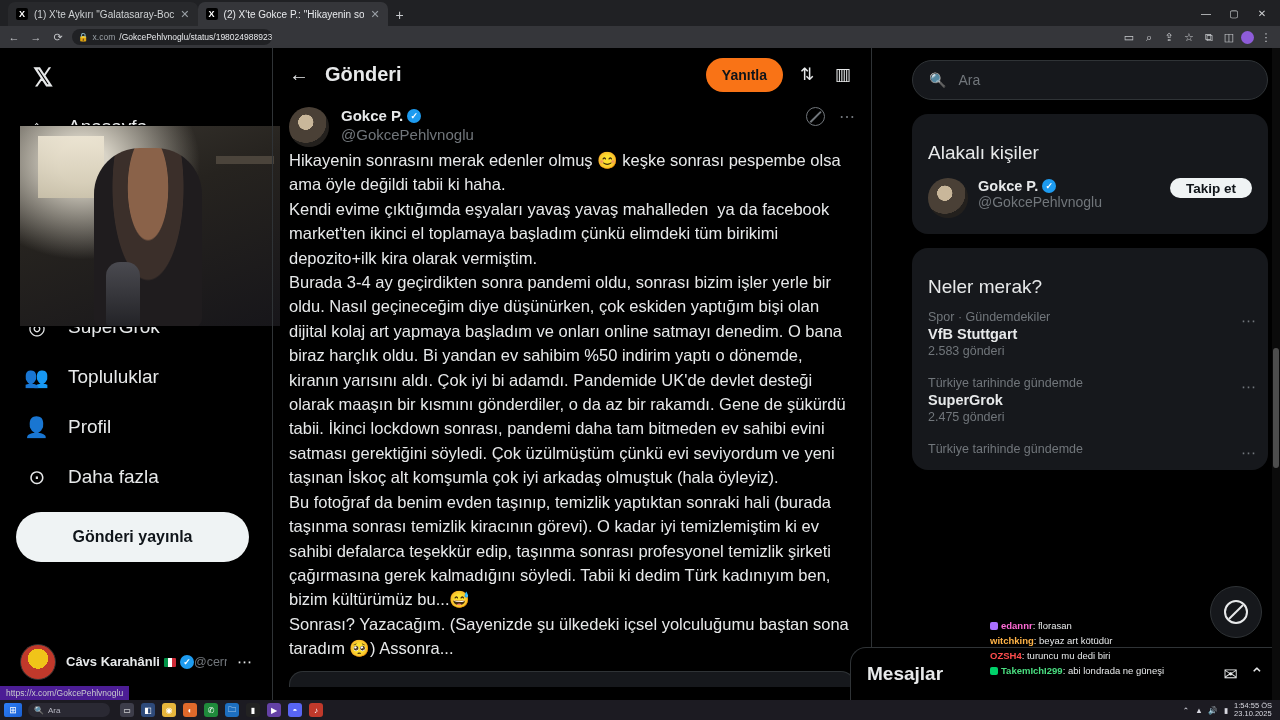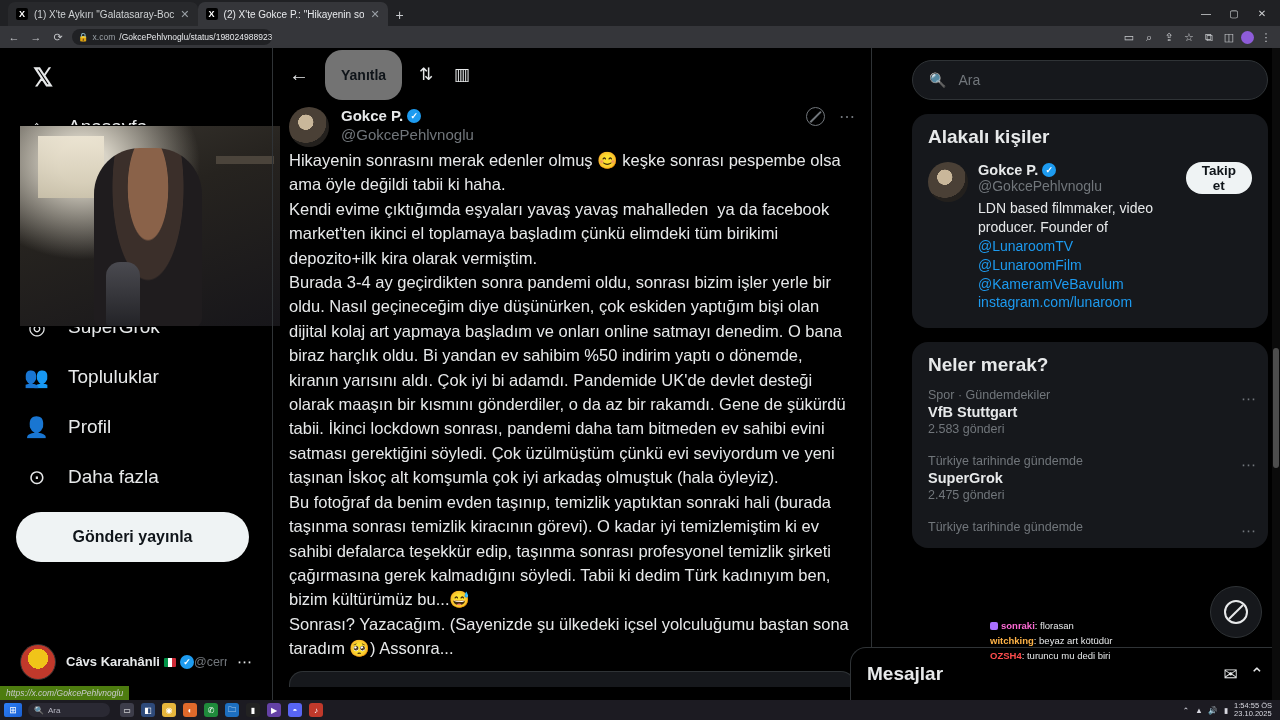--- a/index.html
+++ b/index.html
@@ -166,22 +166,22 @@
     position: absolute; top: 0; left: 272px; width: 600px; height: 652px;
     border-left: 1px solid #2f3336; border-right: 1px solid #2f3336;
   }
   .center-header {
     height: 53px; display: flex; align-items: center; gap: 12px;
     padding: 0 16px;
   }
   .back-arrow { font-size: 20px; color: #e7e9ea; width: 24px; }
   .center-title { font-size: 20px; font-weight: bold; color: #e7e9ea; flex: 1 1 auto; }
   .reply-btn {
-    height: 50px; padding: 0 16px; border-radius: 17px;
-    background: #737373; color: #0f1419; font-size: 14px; font-weight: bold;
+    height: 34px; padding: 0 16px; border-radius: 17px;
+    background: #f97316; color: #0f1419; font-size: 14px; font-weight: bold;
     display: flex; align-items: center; justify-content: center; border: none;
   }
   .hdr-ico { width: 24px; color: #e7e9ea; font-size: 17px; text-align: center; }
 
   .tweet { padding: 6px 16px 0 16px; }
   .tweet-top { display: flex; align-items: flex-start; gap: 12px; }
   .tweet-pfp {
     width: 40px; height: 40px; border-radius: 50%; flex: 0 0 40px;
     background: radial-gradient(circle at 42% 38%, #c9b79a 0 22%, #4a4036 23% 60%, #23201d 61% 100%);
   }
@@ -214,33 +214,33 @@
   .searchbar {
     height: 40px; border-radius: 20px; background: #16181c;
     border: 1px solid #2f3336;
     display: flex; align-items: center; gap: 12px; padding: 0 16px;
     color: #71767b; font-size: 14px; margin-top: 8px;
   }
   .card {
     margin-top: 14px; background: #16181c; border-radius: 16px;
     padding: 12px 0 4px 0;
   }
-  .card-title { font-size: 19px; font-weight: bold; color: #e7e9ea; padding: 0 16px 4px 16px; }
+  .card-title { font-size: 19px; font-weight: normal; color: #e7e9ea; padding: 0 16px 4px 16px; margin-top: 16px; }
   .who { display: flex; gap: 10px; padding: 10px 16px 12px 16px; }
   .who .pfp {
     width: 40px; height: 40px; border-radius: 50%; flex: 0 0 40px;
     background: radial-gradient(circle at 42% 38%, #c9b79a 0 22%, #4a4036 23% 60%, #23201d 61% 100%);
   }
   .who .meta { flex: 1 1 auto; }
   .who .nm { font-size: 14.5px; font-weight: bold; display: flex; align-items: center; gap: 4px; }
   .who .hd { font-size: 14px; color: #71767b; }
   .who .bio { margin-top: 5px; font-size: 14px; color: #e7e9ea; line-height: 1.35; }
   .who .bio a { color: #1d9bf0; text-decoration: none; }
   .follow-btn {
-    height: 32px; padding: 0 16px; border-radius: 16px; background: #eff3f4;
+    height: 20px; padding: 0 16px; border-radius: 16px; background: #eff3f4;
     color: #0f1419; font-size: 13.5px; font-weight: bold; border: none;
     display: flex; align-items: center; justify-content: center;
     align-self: flex-start;
   }
   .trend { padding: 8px 16px 10px 16px; position: relative; }
   .trend .cat { font-size: 12.5px; color: #71767b; }
   .trend .name { font-size: 14.5px; font-weight: bold; color: #e7e9ea; margin: 2px 0; }
   .trend .cnt { font-size: 12.5px; color: #71767b; }
   .trend .dots { position: absolute; right: 12px; top: 10px; color: #71767b; font-size: 15px; }
 
@@ -286,24 +286,23 @@
     background: #0b0b0b;
   }
   .scrollthumb {
     position: absolute; top: 300px; right: 1px; width: 6px; height: 120px;
     background: #4d4d4d; border-radius: 3px;
   }
 
   
   .status-link {
     position: absolute; left: 0; bottom: 20px; height: 14px;
-    background: #4d7c0f; color: #c8cacd; font-size: 8.5px;
+    background: #4c1d95; color: #c8cacd; font-size: 8.5px;
     display: flex; align-items: center; padding: 0 6px;
     z-index: 5;
-    font-style: italic;
   }
 
   
   .taskbar {
     position: absolute; left: 0; bottom: 0; width: 1280px; height: 20px;
     background: #1c1b22; display: flex; align-items: center; padding: 0 4px;
     z-index: 10;
   }
   .tb-start {
     width: 18px; height: 14px; border-radius: 2px;
@@ -437,20 +436,21 @@
       <div class="window-light"></div>
       <div class="shelf"></div>
       <div class="person"></div>
       <div class="mic"></div>
     </div>
   </div>
 
   <div class="center">
     <div class="center-header">
       <div class="back-arrow">←</div>
+      <div class="center-title">Gönderi</div>
       <button class="reply-btn">Yanıtla</button>
       <div class="hdr-ico">⇅</div>
       <div class="hdr-ico">▥</div>
     </div>
 
     <div class="tweet">
       <div class="tweet-top">
         <div class="tweet-pfp"></div>
         <div class="tweet-names">
           <span class="tweet-name">
@@ -482,27 +482,20 @@
     <div class="card">
       <div class="card-title">Alakalı kişiler</div>
       <div class="who">
         <div class="pfp"></div>
         <div class="meta">
           <span class="nm">
             <span>Gokce P.</span>
             <span class="verif">✓</span>
           </span>
           <div class="hd">@GokcePehlvnoglu</div>
-          <div class="bio">
-            <span>LDN based filmmaker, video producer.</span>
-            <span>Founder of </span><a href="#">@LunaroomTV</a>
-            <a href="#">@LunaroomFilm</a>
-            <a href="#">@KameramVeBavulum</a>
-            <a href="#">instagram.com/lunaroom</a>
-          </div>
         </div>
         <button class="follow-btn">Takip et</button>
       </div>
     </div>
 
     <div class="card">
       <div class="card-title">Neler merak?</div>
 
       <div class="trend">
         <div class="cat">Spor · Gündemdekiler</div>
@@ -530,27 +523,30 @@
   </div>
 
   <div class="msg-dock">
     <div class="title">Mesajlar</div>
     <div class="ico">✉</div>
     <div class="ico">⌃</div>
   </div>
 
   <div class="chat-overlay">
     <div class="chat-line">
-      <span class="badge-sq" style="background:#a970ff"></span><span class="u" style="color:#ff6bd6">sonraki</span><span class="t">: florasan</span>
+      <span class="badge-sq" style="background:#a970ff"></span><span class="u" style="color:#ff6bd6">edannr</span><span class="t">: florasan</span>
     </div>
     <div class="chat-line">
       <span class="u" style="color:#ffb347">witchking</span><span class="t">: beyaz art kötüdür</span>
     </div>
     <div class="chat-line">
       <span class="u" style="color:#ff4d4d">OZSH4</span><span class="t">: turuncu mu dedi biri</span>
+    </div>
+    <div class="chat-line">
+      <span class="badge-sq" style="background:#00d26a"></span><span class="u" style="color:#4ade80">TakemIchI299</span><span class="t">: abi londrada ne güneşi</span>
     </div>
 
   </div>
 </div>
 
 <div class="scrollbar">
   <div class="scrollthumb"></div>
 </div>
 
 <div class="status-link">https://x.com/GokcePehlvnoglu</div>

